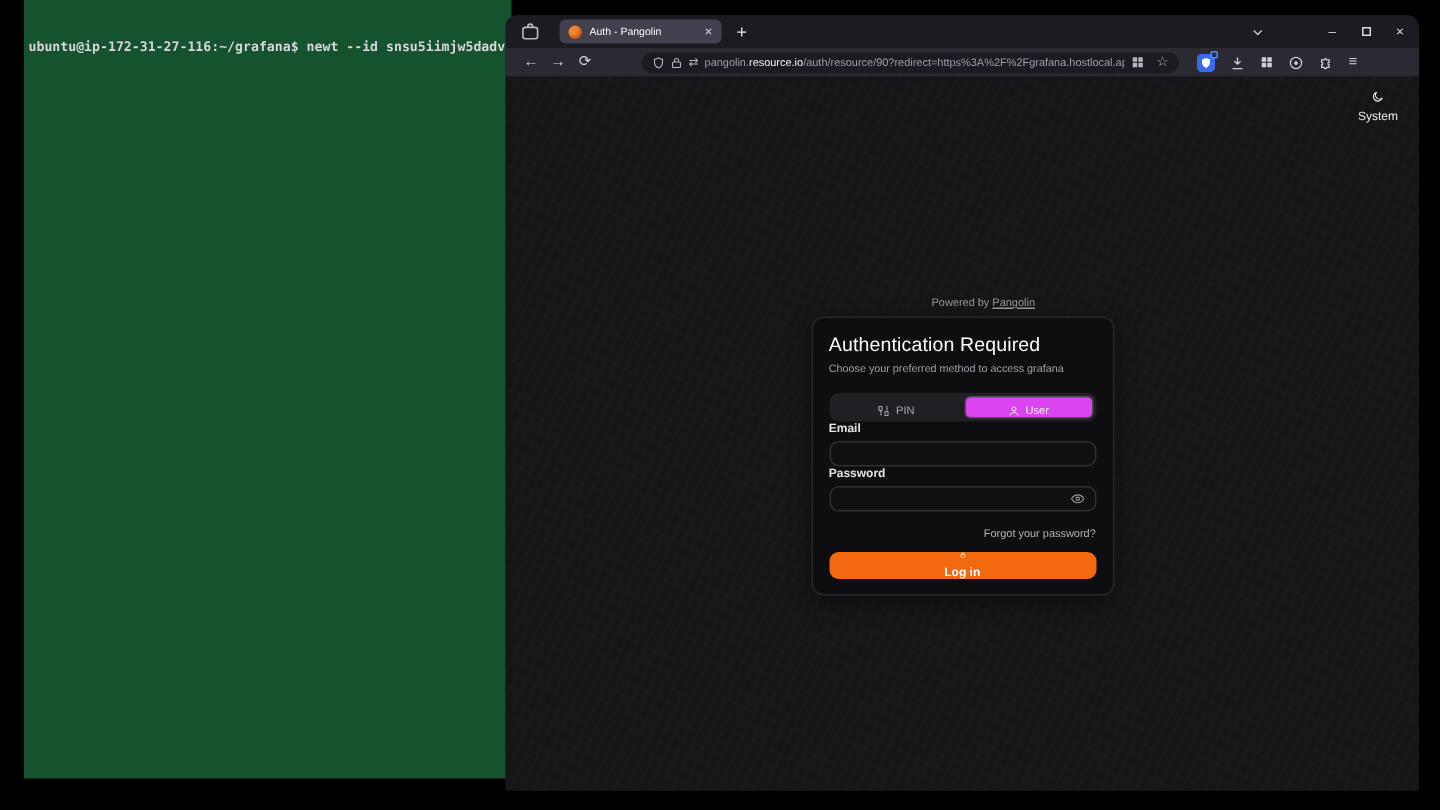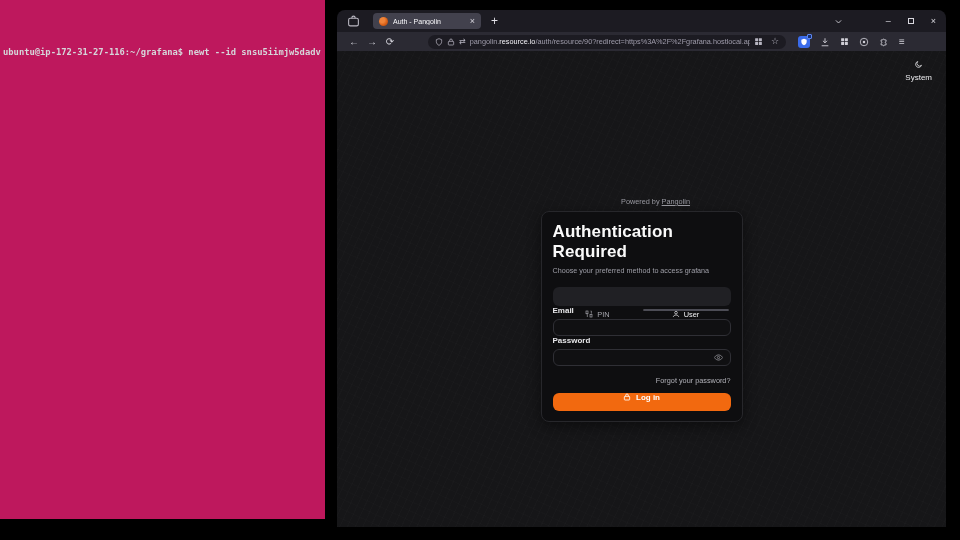--- a/index.html
+++ b/index.html
@@ -1,25 +1,25 @@
 <!DOCTYPE html>
 <html><head>
 <meta charset="utf-8">
 <style>
   * { margin:0; padding:0; box-sizing:border-box; }
   html,body { width:960px; height:540px; background:#000; overflow:hidden;
               font-family:"Liberation Sans", sans-serif; }
 
   
   .terminal {
-    position:absolute; left:0; top:8; width:325px; height:519px;
-    background:#be185d; color:#d6d6da;
+    position:absolute; left:16px; top:8; width:325px; height:519px;
+    background:#14532d; color:#d6d6da;
     font-family:"DejaVu Sans Mono", monospace;
     font-size:8.8px; line-height:13px; font-weight:bold;
-    padding:20px 3px; white-space:pre; overflow:hidden;
+    padding:0 3px; white-space:pre; overflow:hidden;
   }
   .term-cursor {
     display:inline-block; width:5px; height:10px; vertical-align:-2px;
     border:1px solid #e6e6ea; margin-left:1px;
   }
 
   
   .browser {
     position:absolute; left:337px; top:10px; width:609px; height:517px;
     background:#1c1b22; border-radius:8px 8px 0 0; overflow:hidden;
@@ -74,43 +74,43 @@
   }
   .theme-toggle svg { width:9px; height:9px; }
   .powered { margin-top:146px; font-size:7.3px; color:#9a9aa2;padding-left:28px; }
   .powered a { color:#9a9aa2; text-decoration:underline; }
 
   .card {
     margin-top:5px; width:202px; background:#0e0e10;
     border:1px solid #27272b; border-radius:8px;
     padding:10px 11px 10px; box-shadow:0 4px 14px rgba(0,0,0,.45);
   }
-  .card-title { font-size:17px; font-weight:bold; color:#fafafa; letter-spacing:.1px; }
+  .card-title { font-size:13px; font-weight:normal; color:#fafafa; letter-spacing:.1px; }
   .card-sub { margin-top:4px; font-size:7.2px; color:#9f9fa8; }
 
   .tabs { margin-top:12px; height:19px; background:#202024; border-radius:6px;
           display:flex; padding:2px; gap:2px; }
-  .tab-btn { flex:1 1 0; border-radius:4px; display:flex; align-items:flex-start; justify-content:center;
-             gap:4px; font-size:7.4px; color:#a7a7ae; border:1px solid transparent; background:none;margin-top:20px; }
+  .tab-btn { flex:1 1 0; border-radius:4px; display:flex; align-items:flex-end; justify-content:center;
+             gap:4px; font-size:7.4px; color:#a7a7ae; border:1px solid transparent; background:none; }
   .tab-btn svg { width:8px; height:8px; }
-  .tab-btn.active { background:#737373; border-color:#4c4c55; color:#f2f2f4; }
+  .tab-btn.active { background:#d946ef; border-color:#4c4c55; color:#f2f2f4; }
 
   .field-label { font-size:8px; font-weight:bold; color:#e5e5e8; }
   .input {
     margin-top:4px; height:17px; width:100%; background:#101012;
     border:1px solid #2f2f35; border-radius:6px;
     display:flex; align-items:center; padding:0 7px;
   }
   .input .eye { margin-left:auto; color:#97979e; width:9px; height:9px; }
 
   .forgot { margin-top:10px; text-align:right; font-size:7.3px; color:#b2b2b9; }
   .login-btn {
     margin-top:8px; height:18px; width:100%; background:#f2690f; border:none; border-radius:6px;
-    display:flex; align-items:flex-start; justify-content:center; gap:5px;
-    color:#fff; font-size:8px; font-weight:bold; font-family:"Liberation Sans", sans-serif;
+    display:flex; align-items:center; justify-content:center; gap:5px;
+    color:#fff; font-size:8px; font-weight:bold; font-family:"Liberation Sans", sans-serif;flex-direction:column;
   }
   .login-btn svg { width:8px; height:8px; }
 </style>
 </head>
 <body>
 
 <div class="terminal">
   <div>ubuntu@ip-172-31-27-116:~/grafana$ newt --id snsu5iimjw5dadv</div>
 </div>
 

